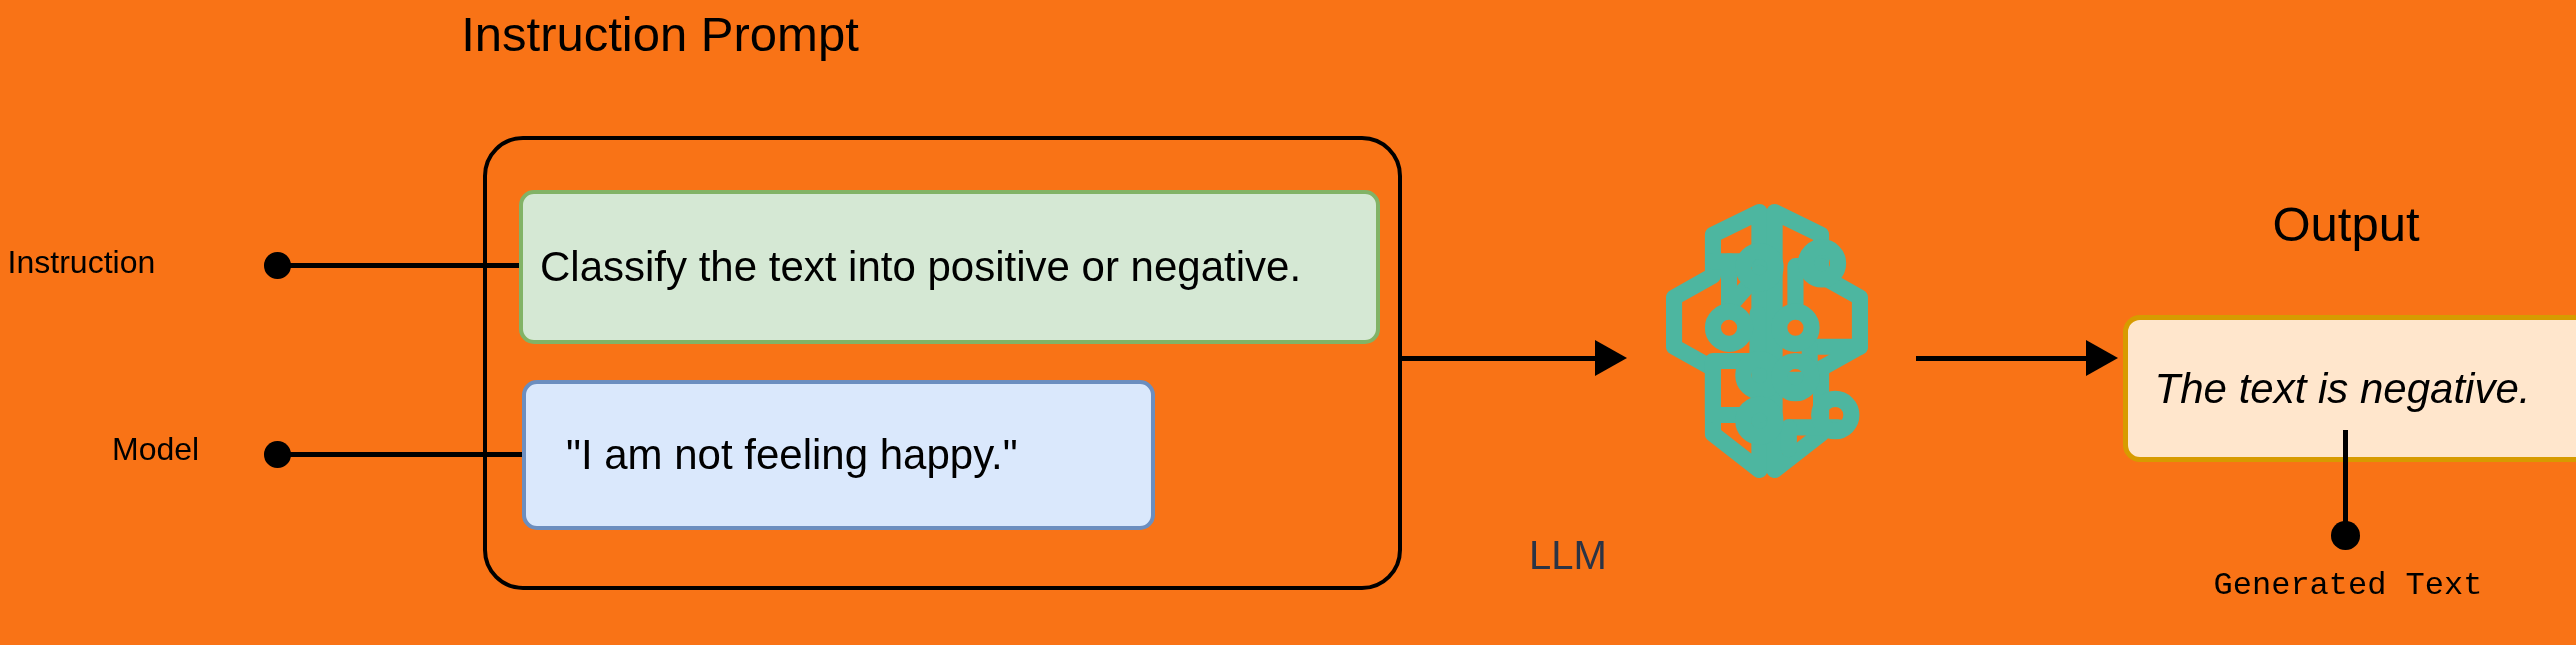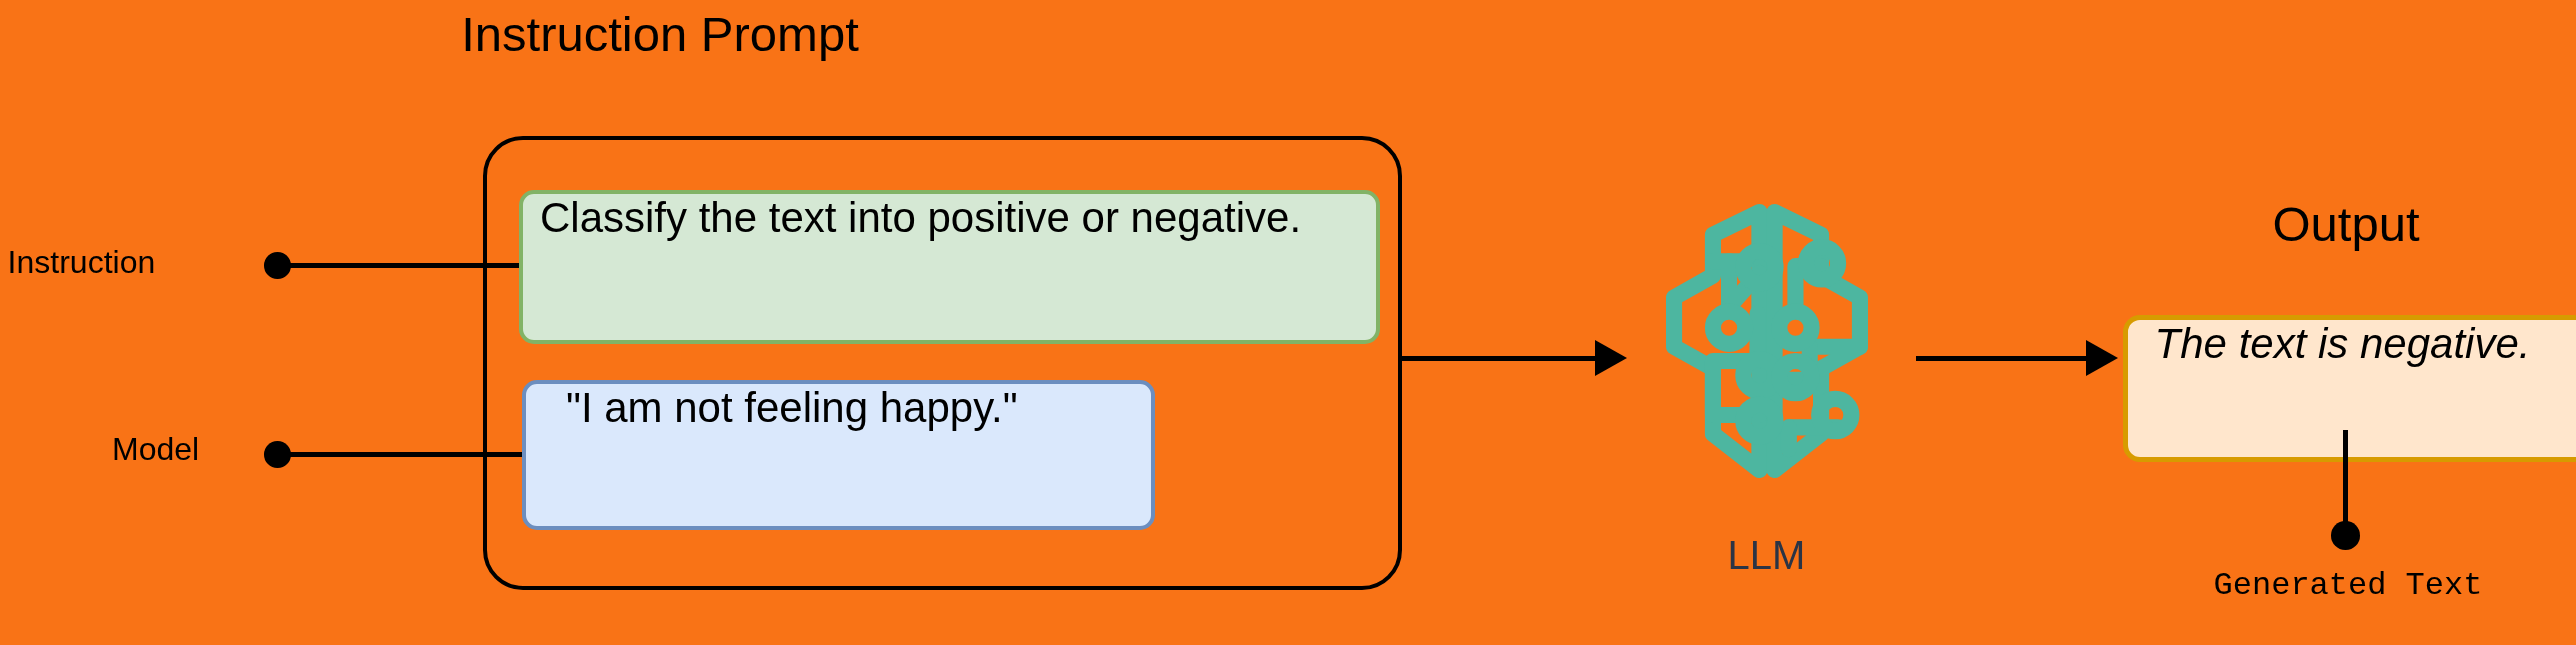--- a/index.html
+++ b/index.html
@@ -47,20 +47,21 @@
     border-radius: 40px;
     background: transparent;
     box-sizing: border-box;
   }
 
   
   .inner-box {
     box-sizing: border-box;
     border-radius: 15px;
     display: flex;
+    align-items: center;
     padding-left: 17px;
   }
   #instruction-box {
     left: 519px;
     top: 190px;
     width: 861px;
     height: 154px;
     background: #d5e8d4;
     border: 4.7px solid #82b366;
   }
@@ -116,21 +117,20 @@
   #llm-icon {
     left: 1615px;
     top: 195px;
     width: 304px;
     height: 294px;
   }
   #llm-caption {
     left: 1529px;
     top: 532px;
     width: 475px;
-    text-align: center;
     font-size: 40px;
     line-height: 1.15;
     color: #2b3445;
   }
 </style>
 </head>
 <body>
 
 <div id="canvas">
 

